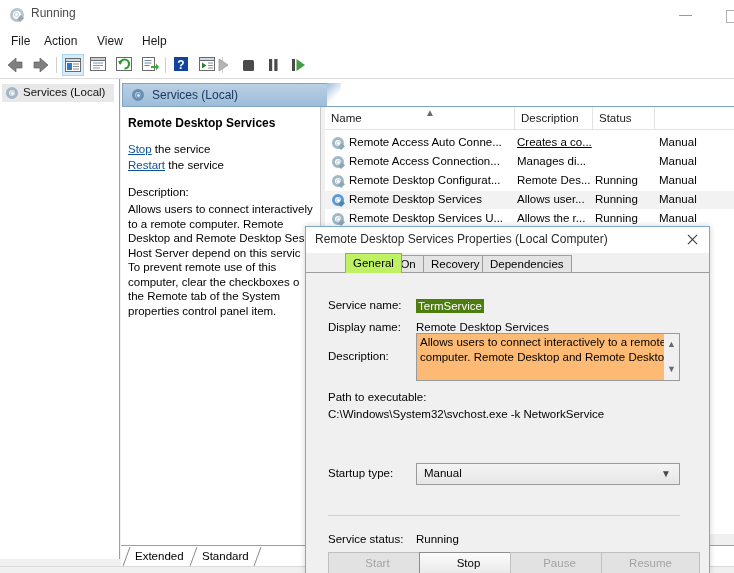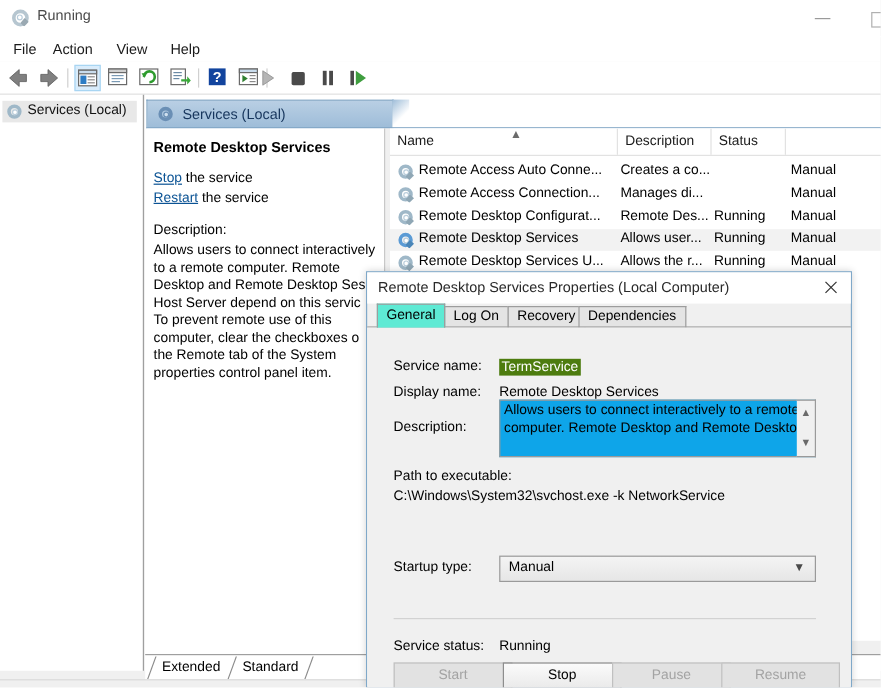--- a/index.html
+++ b/index.html
@@ -216,41 +216,41 @@
     position: absolute; left: 0px; top: 26px; width: 403px; height: 20px;
   }
   .dtab {
     position: absolute; top: 2px; height: 18px; box-sizing: border-box;
     font-size: 11.5px; line-height: 17px; padding: 0 7px;
     background: #e4e4e4; border: 1px solid #9d9d9d; border-bottom: none;
     color: #000;
   }
   .dtab.active {
     top: 0px; height: 20px; line-height: 19px;
-    background: #5eead4; border-color: #9d9d9d; z-index: 5;
+    background: #bef264; border-color: #9d9d9d; z-index: 5; margin-left: 31px;
   }
   #dlg-tabline {
     position: absolute; left: 0px; top: 45px; width: 403px; height: 1px; background: #9d9d9d;
   }
   #dlg-body {
     position: absolute; left: 0px; top: 46px; width: 403px; height: 300px;
     background: #f0f0f0;
   }
   .fld-label {
     position: absolute; font-size: 11.5px; color: #000;
   }
   .fld-value {
     position: absolute; font-size: 11.5px; color: #000;
   }
   #svc-name-val {
     background: #4d7c0f; color: #ffffff; padding: 1px 2px;
   }
   #desc-box {
     position: absolute; left: 110px; top: 60px; width: 264px; height: 48px;
-    background: #0ea5e9; border: 1px solid #9a9a9a; box-sizing: border-box;
+    background: #fdba74; border: 1px solid #9a9a9a; box-sizing: border-box;
     font-size: 11.5px; line-height: 15px; color: #000;
     padding: 1px 3px; overflow: hidden;
   }
   #desc-box .dbline { white-space: nowrap; }
   #desc-scroll {
     position: absolute; left: 358px; top: 60px; width: 16px; height: 48px;
     background: #f0f0f0; border: 1px solid #9a9a9a; border-left: none; box-sizing: border-box;
   }
   .arrowglyph {
     position: absolute; left: 3px; font-size: 9px; color: #6a6a6a; line-height: 9px;
@@ -482,21 +482,21 @@
 
       <div class="lrow" style="top:27px;">
         <div class="gicon">
             <div class="gear">
               <div class="ring"></div>
               <div class="hub"></div>
               <div class="wrench"></div>
             </div>
           </div>
         <div class="c-name">Remote Access Auto Conne...</div>
-        <div class="c-desc" style="left:192px;">Creates a co...</div>
+        <div class="c-desc" style="left:192px;text-decoration:underline;">Creates a co...</div>
         <div class="c-stat" style="left:270px;"></div>
         <div class="c-start" style="left:334px;">Manual</div>
       </div>
 
       <div class="lrow" style="top:46px;">
         <div class="gicon">
             <div class="gear">
               <div class="ring"></div>
               <div class="hub"></div>
               <div class="wrench"></div>

